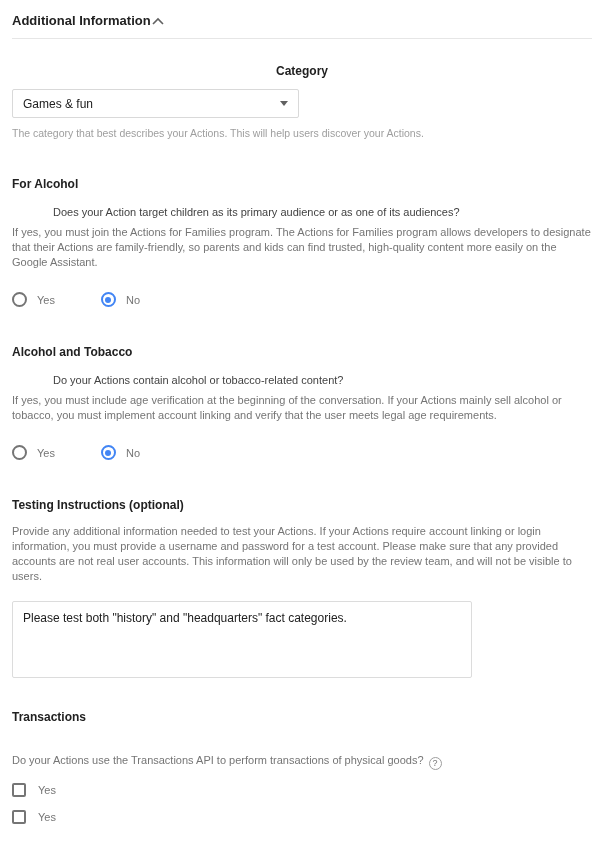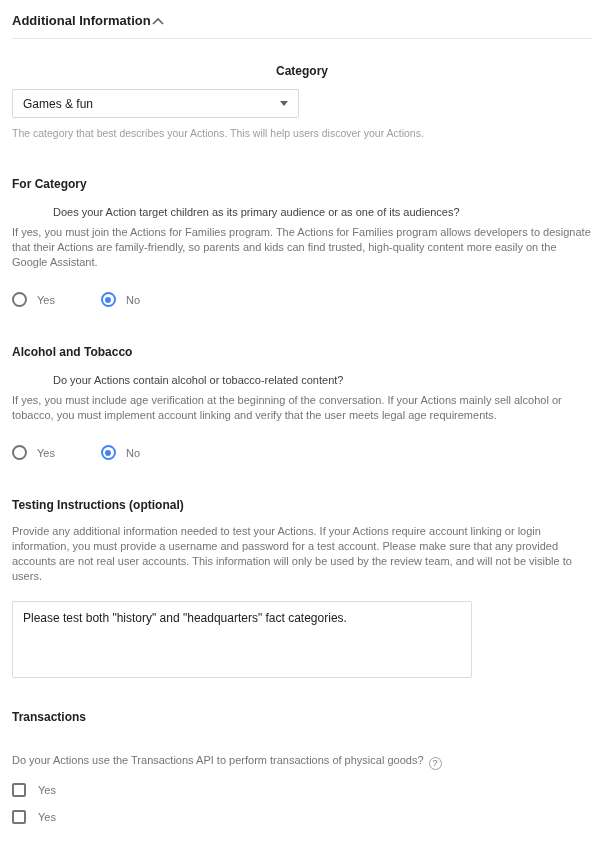--- a/index.html
+++ b/index.html
@@ -95,21 +95,21 @@
   <div>
     <div class="field-label">Category</div>
     <div class="select">
       <span>Games &amp; fun</span>
       <span class="caret"></span>
     </div>
     <div class="helper">The category that best describes your Actions. This will help users discover your Actions.</div>
   </div>
 
   <div class="section">
-    <div class="section-title">For Category</div>
+    <div class="section-title">For Alcohol</div>
     <div class="question">Does your Action target children as its primary audience or as one of its audiences?</div>
     <div class="desc">If yes, you must join the Actions for Families program. The Actions for Families program allows developers to designate that their Actions are family-friendly, so parents and kids can find trusted, high-quality content more easily on the Google Assistant.</div>
     <div class="radio-row">
       <label class="radio-opt">
         <span class="radio"></span>
         <span class="opt-label">Yes</span>
       </label>
       <label class="radio-opt">
         <span class="radio checked"></span>
         <span class="opt-label">No</span>

